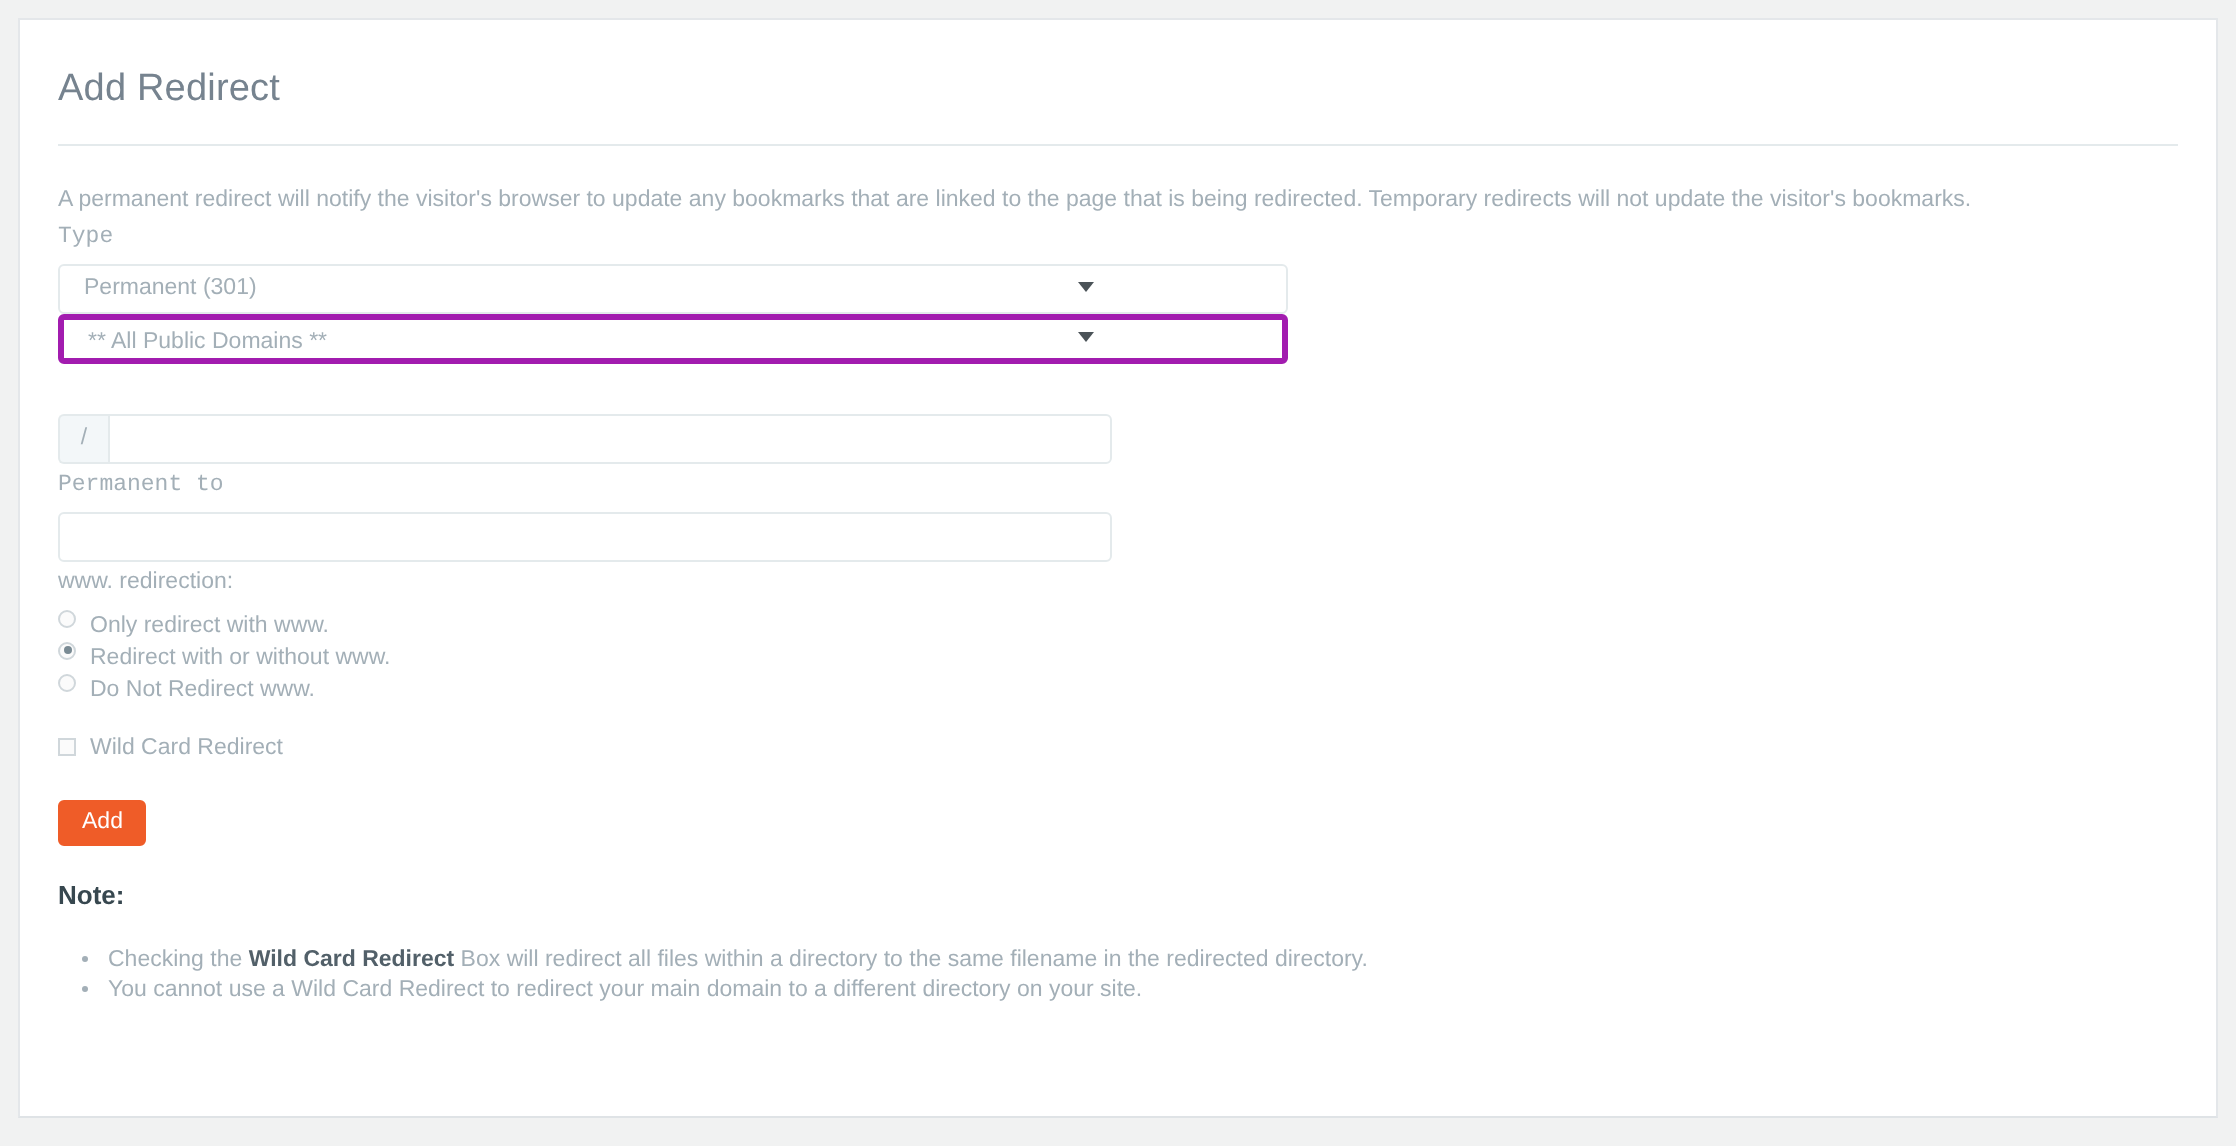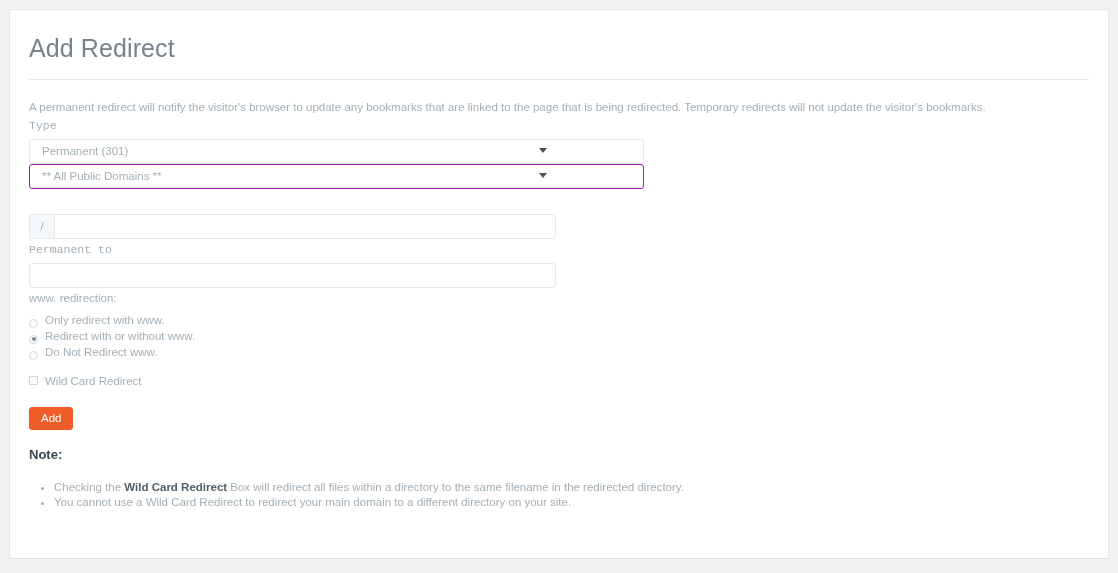--- a/index.html
+++ b/index.html
@@ -23,21 +23,21 @@
   .card {
     background: #ffffff;
     border: 1px solid #e4e7ea;
     border-bottom: 1px solid #dfe3e6;
     box-sizing: border-box;
     width: 1100px;
     height: 550px;
     padding: 0 19px;
   }
   .card-title {
-    font-size: 25px;
+    font-size: 19px;
     font-weight: 400;
     color: #76838f;
     margin: 0;
     padding: 24px 0 16px 0;
     letter-spacing: .1px;
   }
   .divider {
     height: 1px;
     background: #e4eaec;
     margin: 0 0 0 0;
@@ -69,21 +69,21 @@
     border-radius: 3px;
     background: #fff;
     font-size: 11.5px;
     color: #a3afb7;
     line-height: 23px;
     padding: 0 24px 0 12px;
     white-space: nowrap;
     overflow: hidden;
   }
   .select-box.focused {
-    border: 1px solid #a21caf;
+    border: 3px solid #a21caf;
   }
   .caret {
     position: absolute;
     right: 9px;
     top: 9px;
     width: 0;
     height: 0;
     border-left: 4px solid transparent;
     border-right: 4px solid transparent;
     border-top: 5px solid #4b5358;
@@ -133,21 +133,21 @@
     font-family: "Liberation Sans", sans-serif;
     display: block;
   }
   .radio-label-group {
     font-size: 11.5px;
     color: #a3afb7;
     margin: 4px 0 8px 0;
   }
   .radio-row {
     display: flex;
-    align-items: flex-end;
+    align-items: flex-start;
     height: 16px;
     margin-bottom: 0px;
   }
   .radio-mark {
     width: 9px;
     height: 9px;
     box-sizing: border-box;
     border: 1px solid #d0d7db;
     border-radius: 50%;
     background: #fbfbfb;

